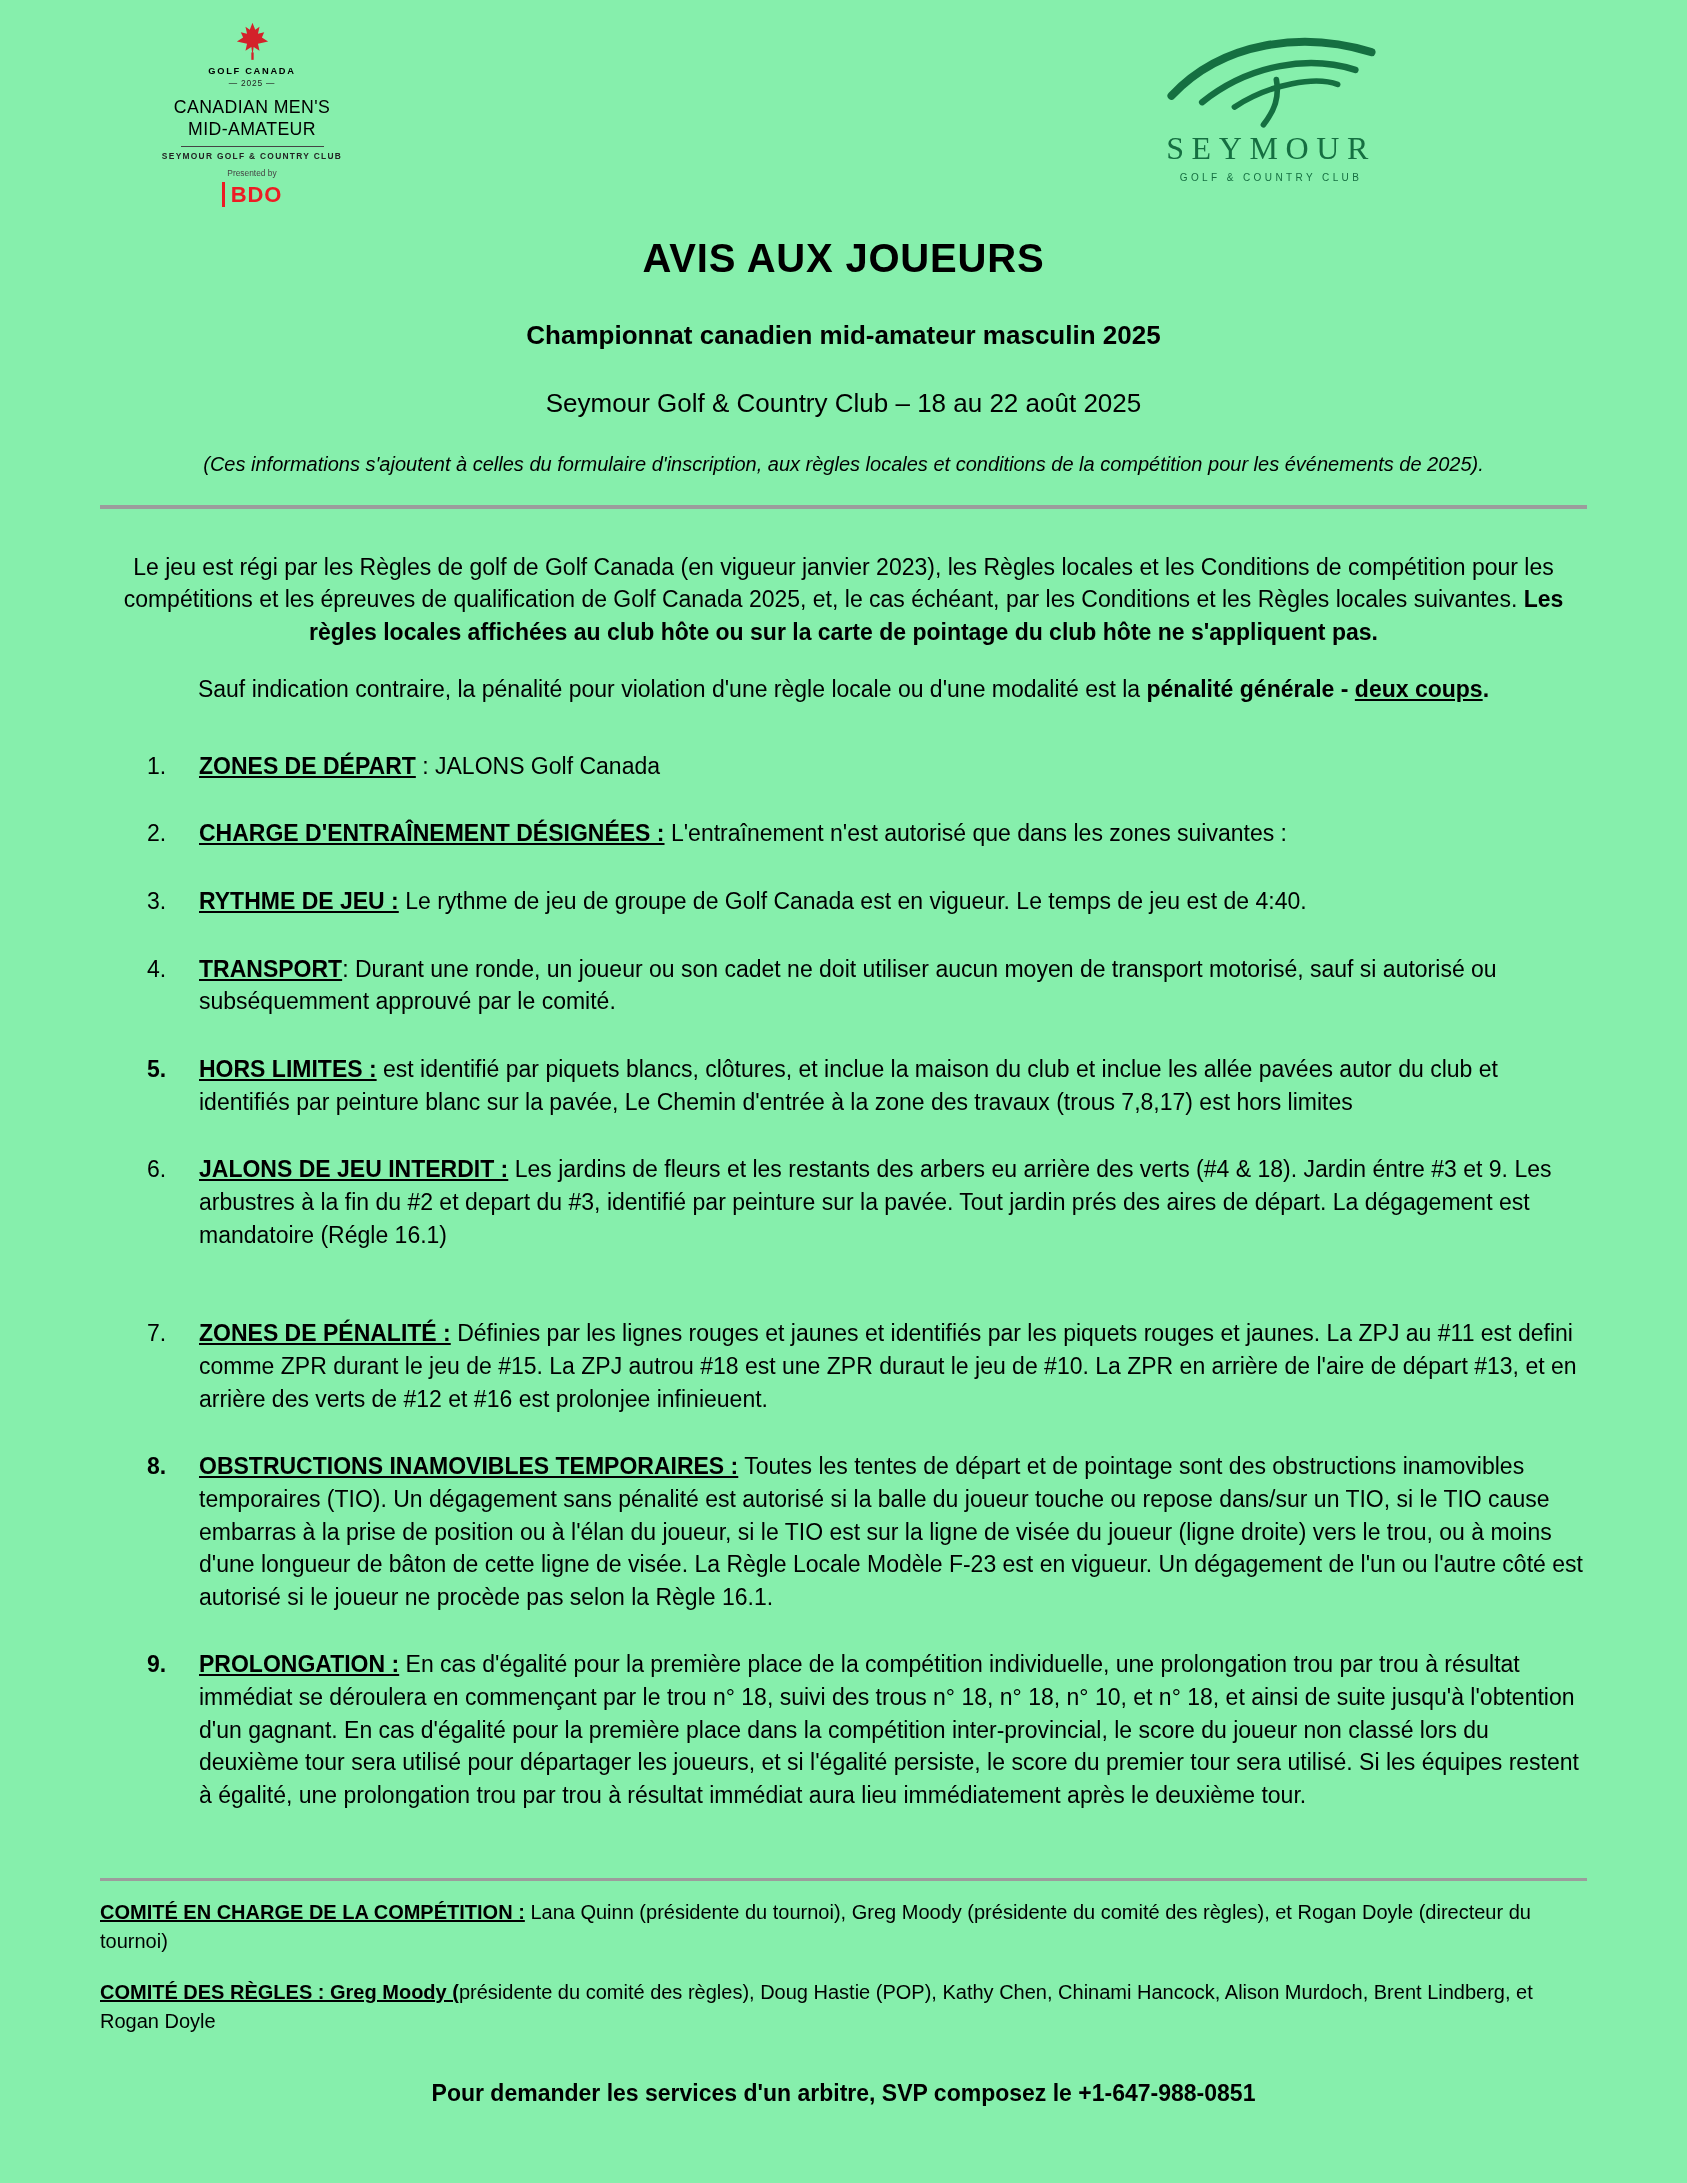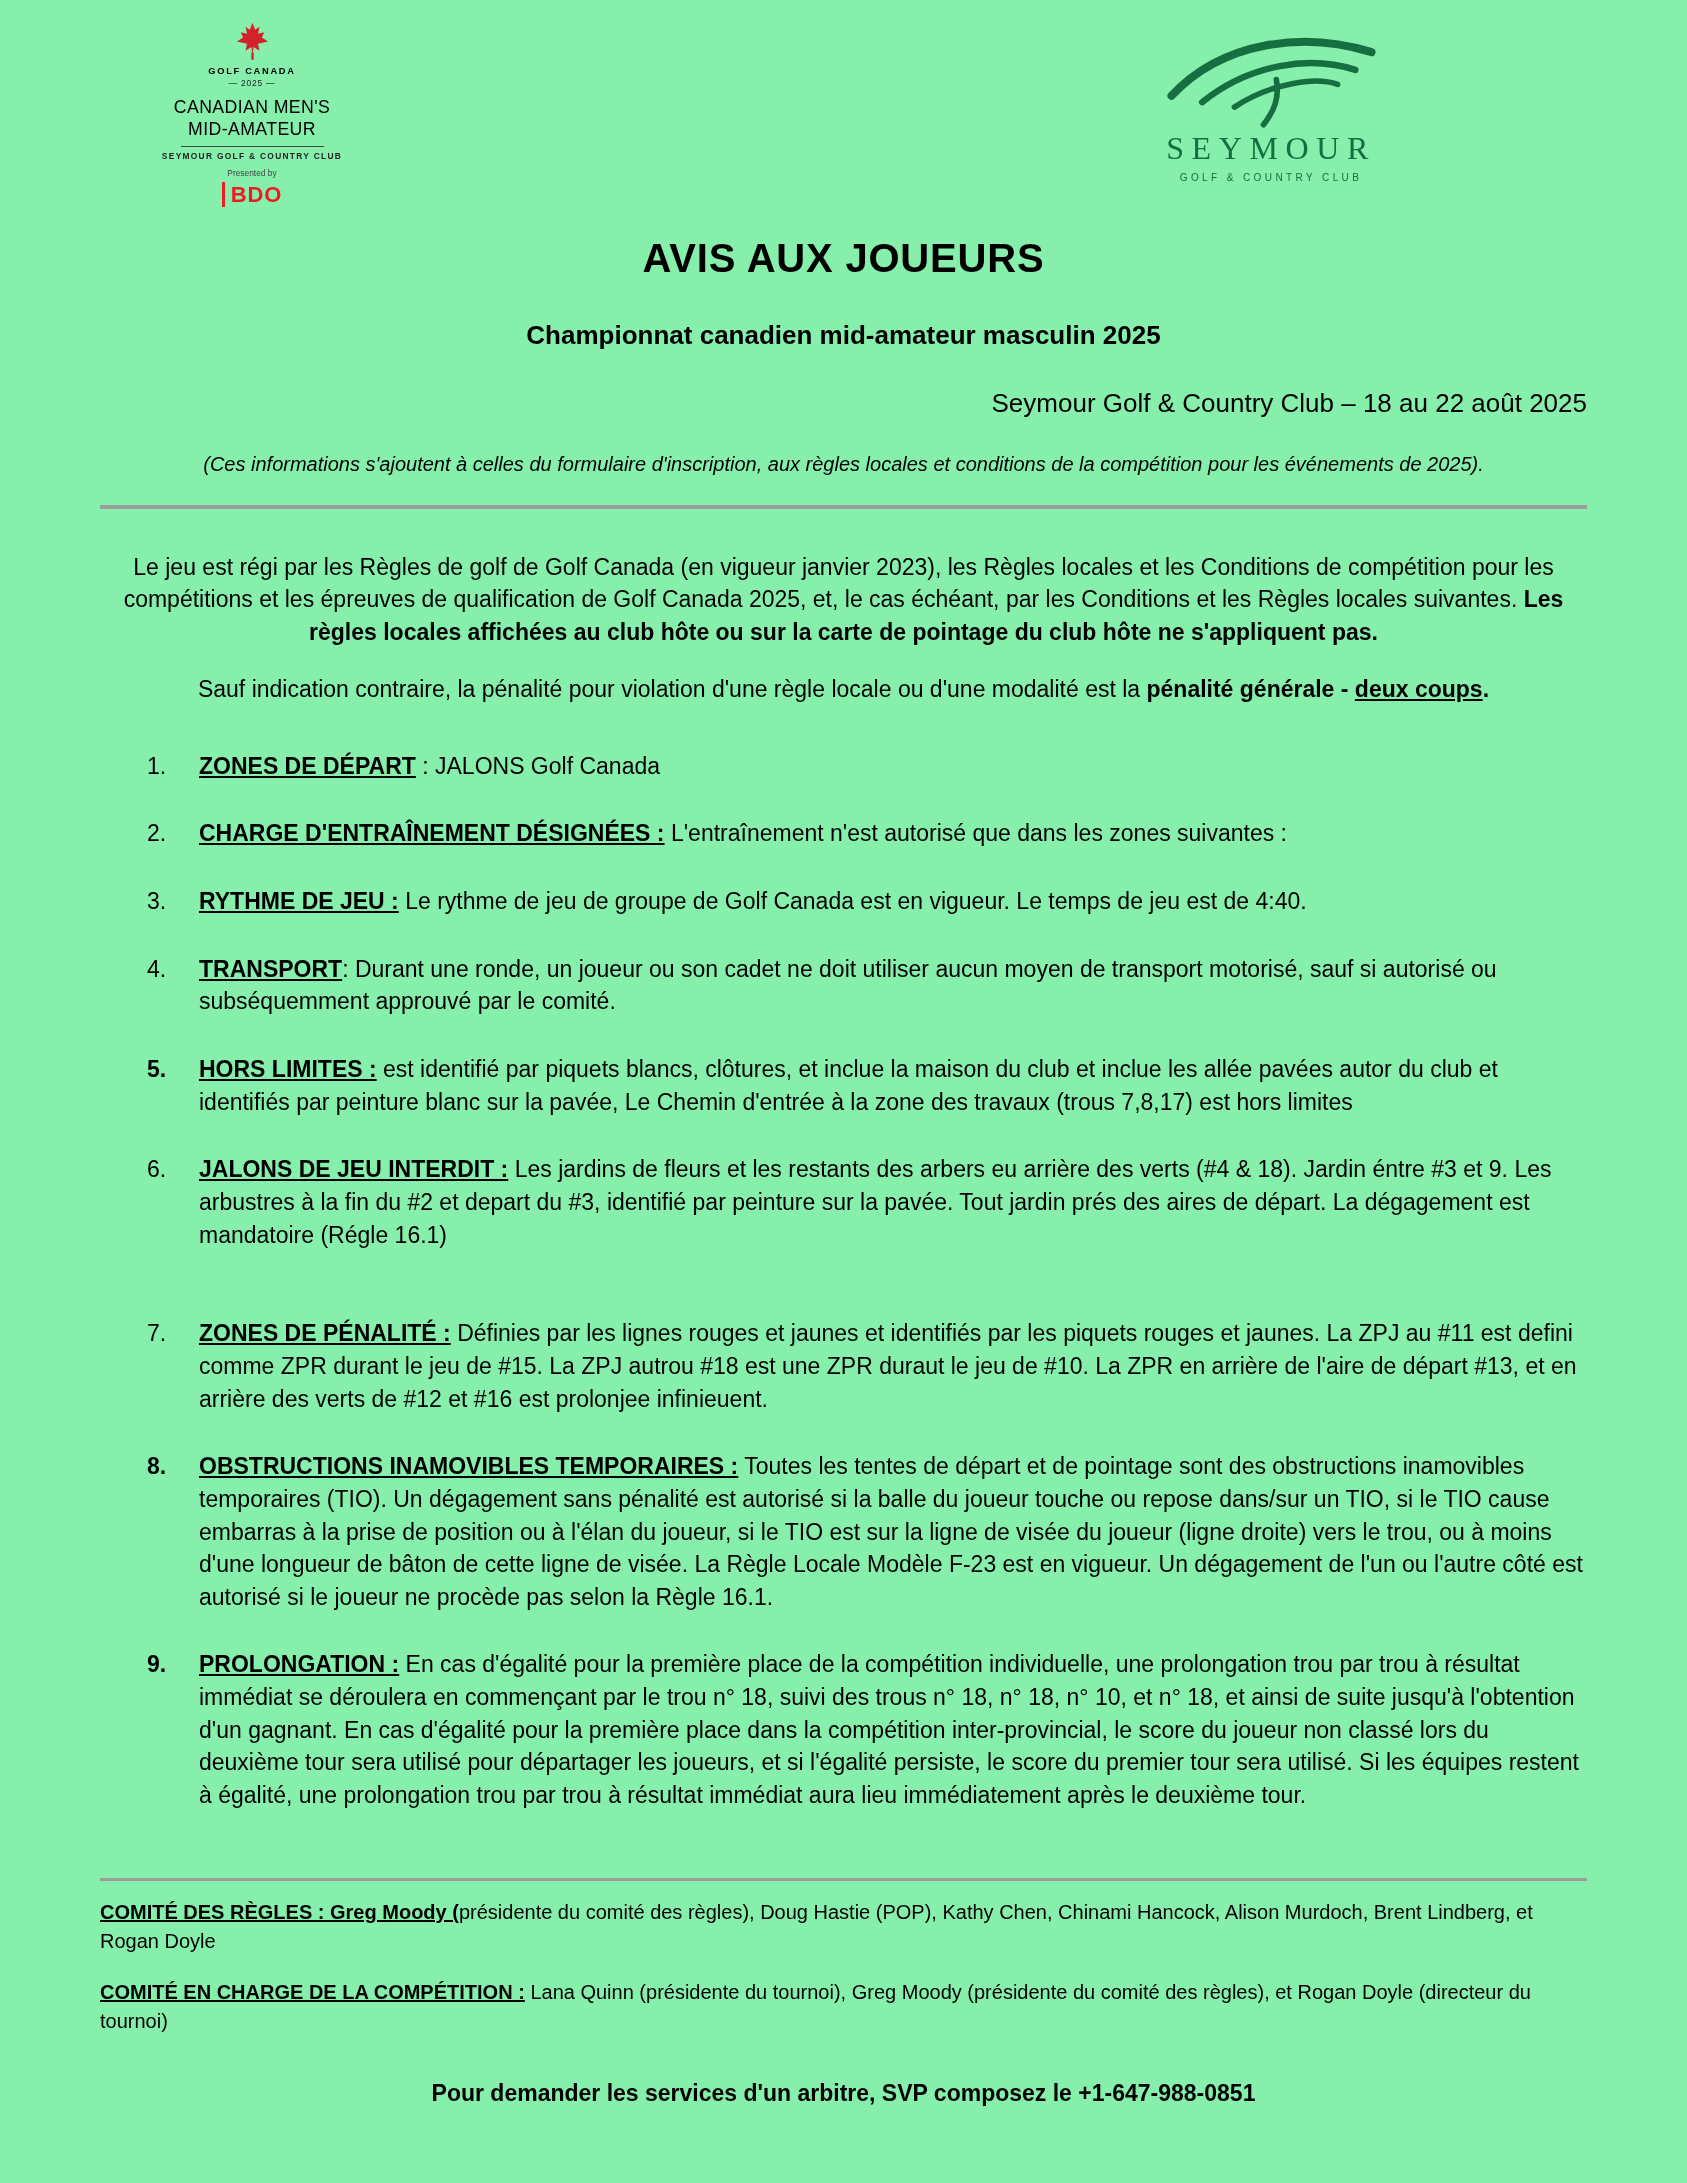--- a/index.html
+++ b/index.html
@@ -49,21 +49,21 @@
   .sey-sub {
     font-size: 10px; color: #156f41; letter-spacing: 3.4px; margin-top: 5px;
   }
 
   
   .title {
     text-align: center; font-size: 40px; font-weight: bold;
     letter-spacing: 0.8px; margin-top: 6.7px;
   }
   .subtitle1 { text-align: center; font-size: 26px; font-weight: bold; margin-top: 39px; }
-  .subtitle2 { text-align: right; font-size: 26px; font-weight: normal; margin-top: 37px; }
+  .subtitle2 { text-align: center; font-size: 26px; font-weight: normal; margin-top: 37px; }
   .note { text-align: center; font-size: 20px; font-style: italic; margin-top: 34px; }
 
   hr.divider {
     border: none; height: 3.4px; background: #9c9c9c; margin-top: 29.5px;
   }
   hr.divider-bottom { margin-top: 66px; }
 
   
   .intro { font-size: 23px; line-height: 1.43; text-align: center; }
   .intro-1 { margin-top: 42px; }
@@ -177,20 +177,20 @@
 
     <div class="rule">
       <span class="num nb">9.</span>
       <span class="body"><strong class="u">PROLONGATION :</strong><span> En cas d'égalité pour la première place de la compétition individuelle, une prolongation trou par trou à résultat immédiat se déroulera en commençant par le trou n° 18, suivi des trous n° 18, n° 18, n° 10, et n° 18, et ainsi de suite jusqu'à l'obtention d'un gagnant. En cas d'égalité pour la première place dans la compétition inter-provincial, le score du joueur non classé lors du deuxième tour sera utilisé pour départager les joueurs, et si l'égalité persiste, le score du premier tour sera utilisé. Si les équipes restent à égalité, une prolongation trou par trou à résultat immédiat aura lieu immédiatement après le deuxième tour.</span></span>
     </div>
 
   </div>
 
   <hr class="divider divider-bottom">
 
+  <p class="committee"><strong class="u">COMITÉ EN CHARGE DE LA COMPÉTITION :</strong><span> Lana Quinn (présidente du tournoi), Greg Moody (présidente du comité des règles), et Rogan Doyle (directeur du tournoi)</span></p>
+
   <p class="committee"><strong class="u">COMITÉ DES RÈGLES : Greg Moody (</strong><span>présidente du comité des règles), Doug Hastie (POP), Kathy Chen, Chinami Hancock, Alison Murdoch, Brent Lindberg, et Rogan Doyle</span></p>
-
-  <p class="committee"><strong class="u">COMITÉ EN CHARGE DE LA COMPÉTITION :</strong><span> Lana Quinn (présidente du tournoi), Greg Moody (présidente du comité des règles), et Rogan Doyle (directeur du tournoi)</span></p>
 
   <p class="footer-line">Pour demander les services d'un arbitre, SVP composez le +1-647-988-0851</p>
 
 </div>
 
 
 </body></html>

